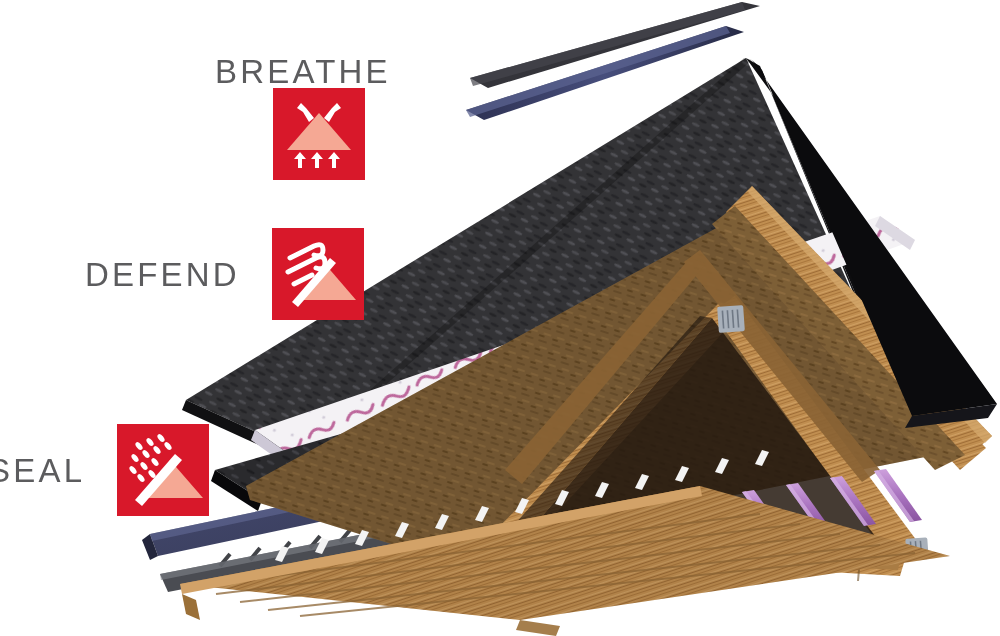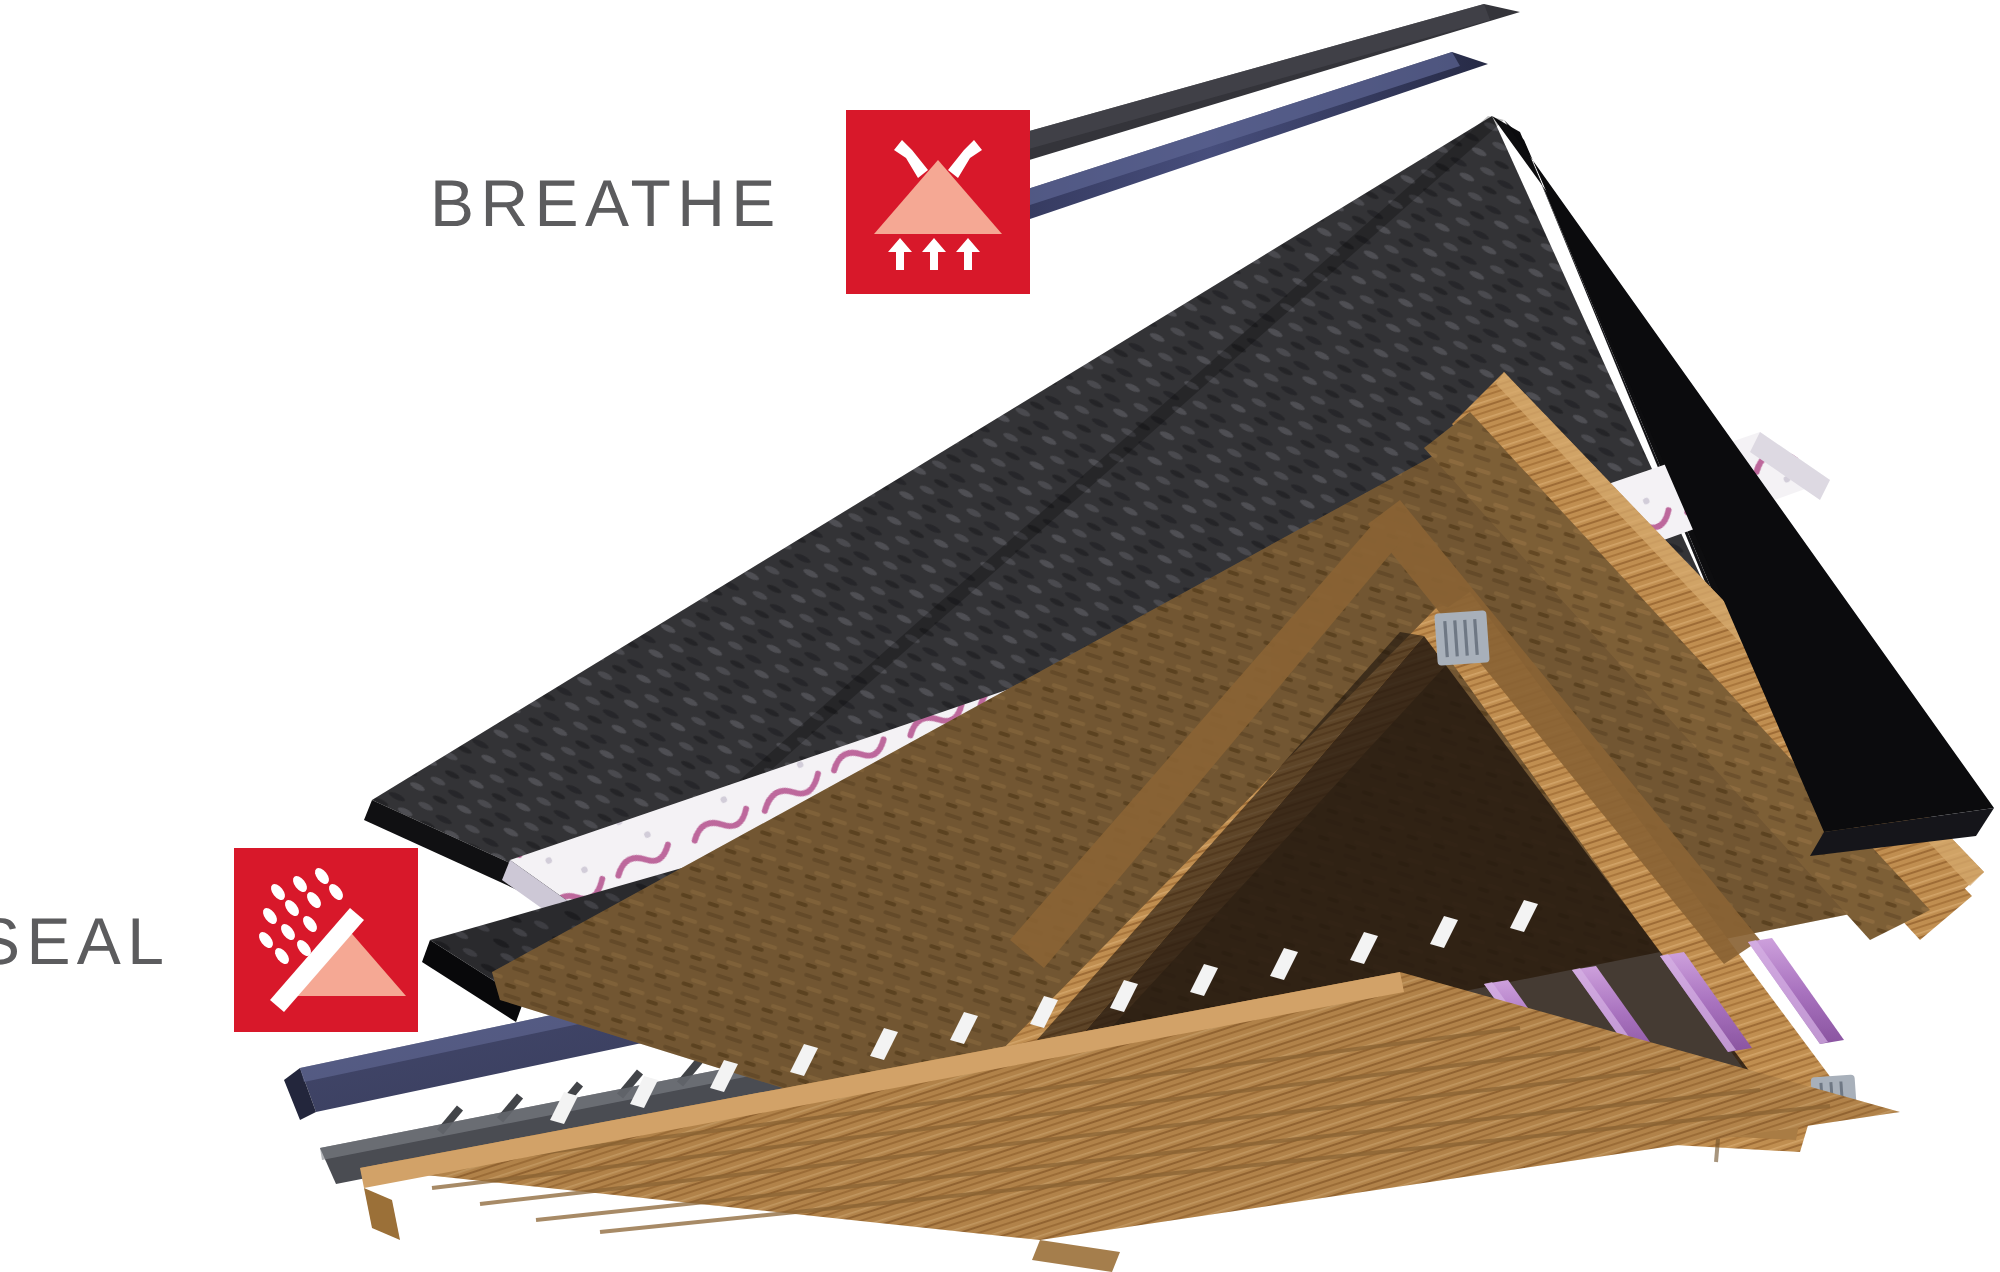--- a/index.html
+++ b/index.html
@@ -320,21 +320,21 @@
       <path d="M735 206 L965 455 L935 470 L712 224 Z" fill="url(#pOSB)"></path>
       <path d="M735 206 L965 455 L935 470 L712 224 Z" fill="#000" opacity=".10"></path>
     </g>
 
     <g>
       <path d="M752 60 L997 404 L912 416 L762 70 Z" fill="#0b0b0d"></path>
       <path d="M912 416 L997 404 L988 418 L905 428 Z" fill="#15151a"></path>
     </g>
   </svg>
 
-  <div class="callout" style="left:215px; top:55px;">
+  <div class="callout" style="left:215px; top:55px;flex-direction:column;">
     <div class="callout-text" style="margin-right:32px;">BREATHE</div>
     <div class="badge">
       <svg viewBox="0 0 92 92">
         <rect width="92" height="92" fill="#d8182a"></rect>
 
         <path d="M46 25 L78 62 L14 62 Z" fill="#f5a894"></path>
 
         <g fill="#ffffff">
           <path d="M41 30 L33 20 L28 15 L24 20 L30 24 L36 34 Z"></path>
           <path d="M51 30 L59 20 L64 15 L68 20 L62 24 L56 34 Z"></path>
@@ -342,20 +342,38 @@
 
         <g fill="#ffffff">
           <path d="M25 80 L25 71 L21 71 L27 64 L33 71 L29 71 L29 80 Z"></path>
           <path d="M42 80 L42 71 L38 71 L44 64 L50 71 L46 71 L46 80 Z"></path>
           <path d="M59 80 L59 71 L55 71 L61 64 L67 71 L63 71 L63 80 Z"></path>
         </g>
       </svg>
     </div>
   </div>
 
+  <div class="callout" style="left:85px; top:228px;">
+    <div class="callout-text" style="margin-right:32px;">DEFEND</div>
+    <div class="badge">
+      <svg viewBox="0 0 92 92">
+        <rect width="92" height="92" fill="#d8182a"></rect>
+
+        <path d="M53 36 L84 72 L30 72 Z" fill="#f5a894"></path>
+
+        <path d="M20 74 L58 30 L64 35 L26 79 Z" fill="#ffffff"></path>
+
+        <g fill="none" stroke="#ffffff" stroke-width="5" stroke-linecap="round">
+          <path d="M18 30 L42 18 q9 -4 9 4 q0 8 -9 5"></path>
+          <path d="M16 44 L44 30 q9 -4 9 5 q0 8 -9 5"></path>
+          <path d="M22 56 L40 47"></path>
+        </g>
+      </svg>
+    </div>
+  </div>
 
   <div class="callout" style="left:-12px; top:424px;">
     <div class="callout-text" style="margin-right:32px;">SEAL</div>
     <div class="badge">
       <svg viewBox="0 0 92 92">
         <rect width="92" height="92" fill="#d8182a"></rect>
 
         <path d="M53 36 L86 74 L28 74 Z" fill="#f5a894"></path>
 
         <path d="M18 76 L58 30 L65 36 L25 82 Z" fill="#ffffff"></path>

